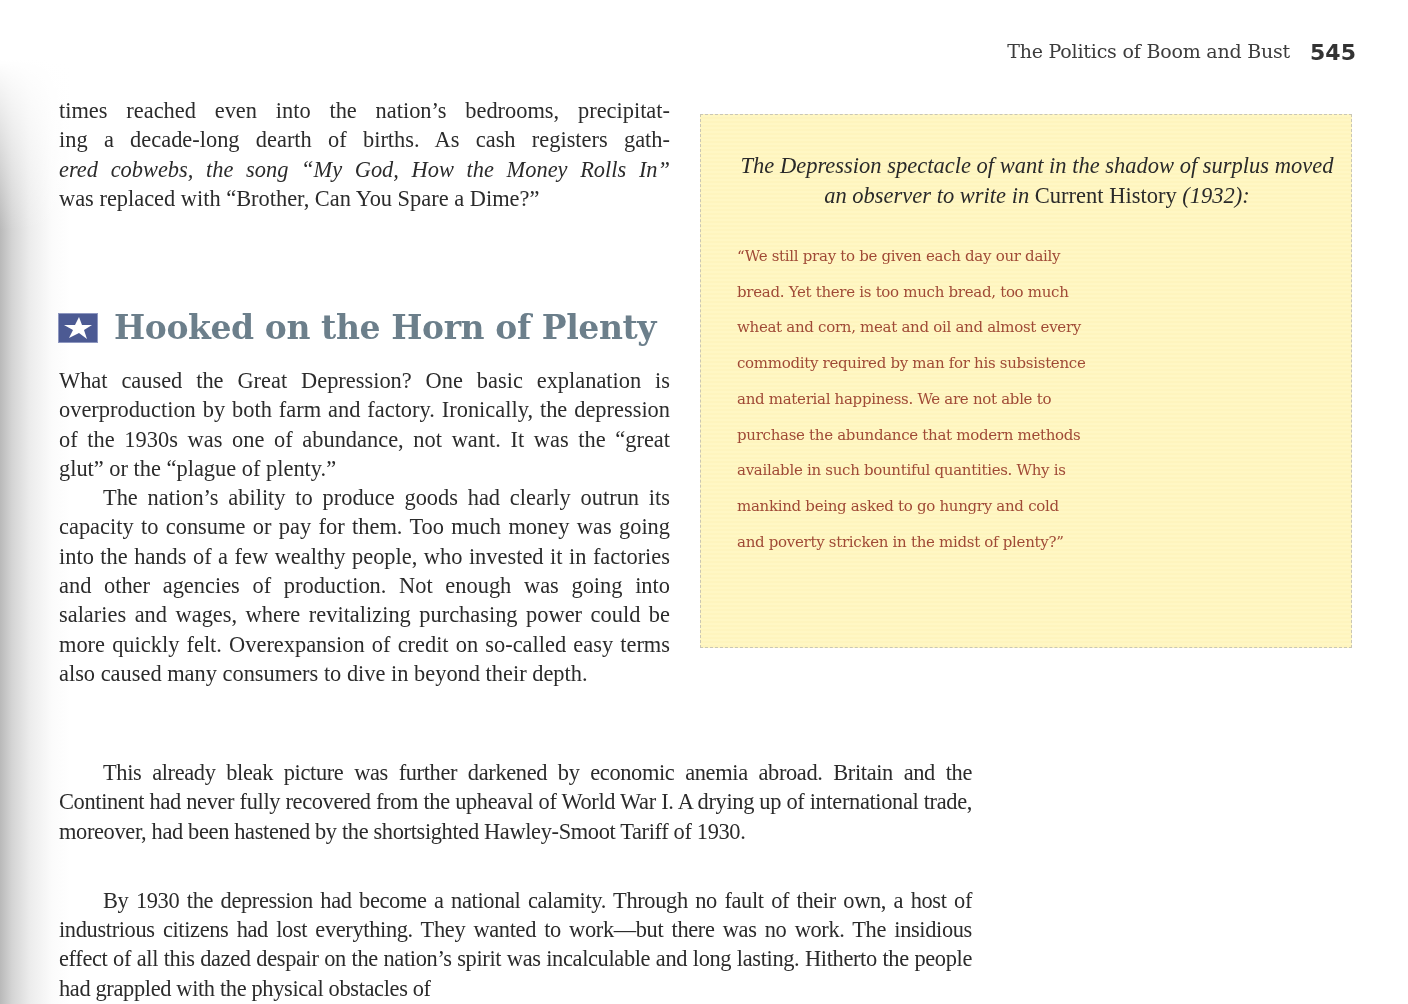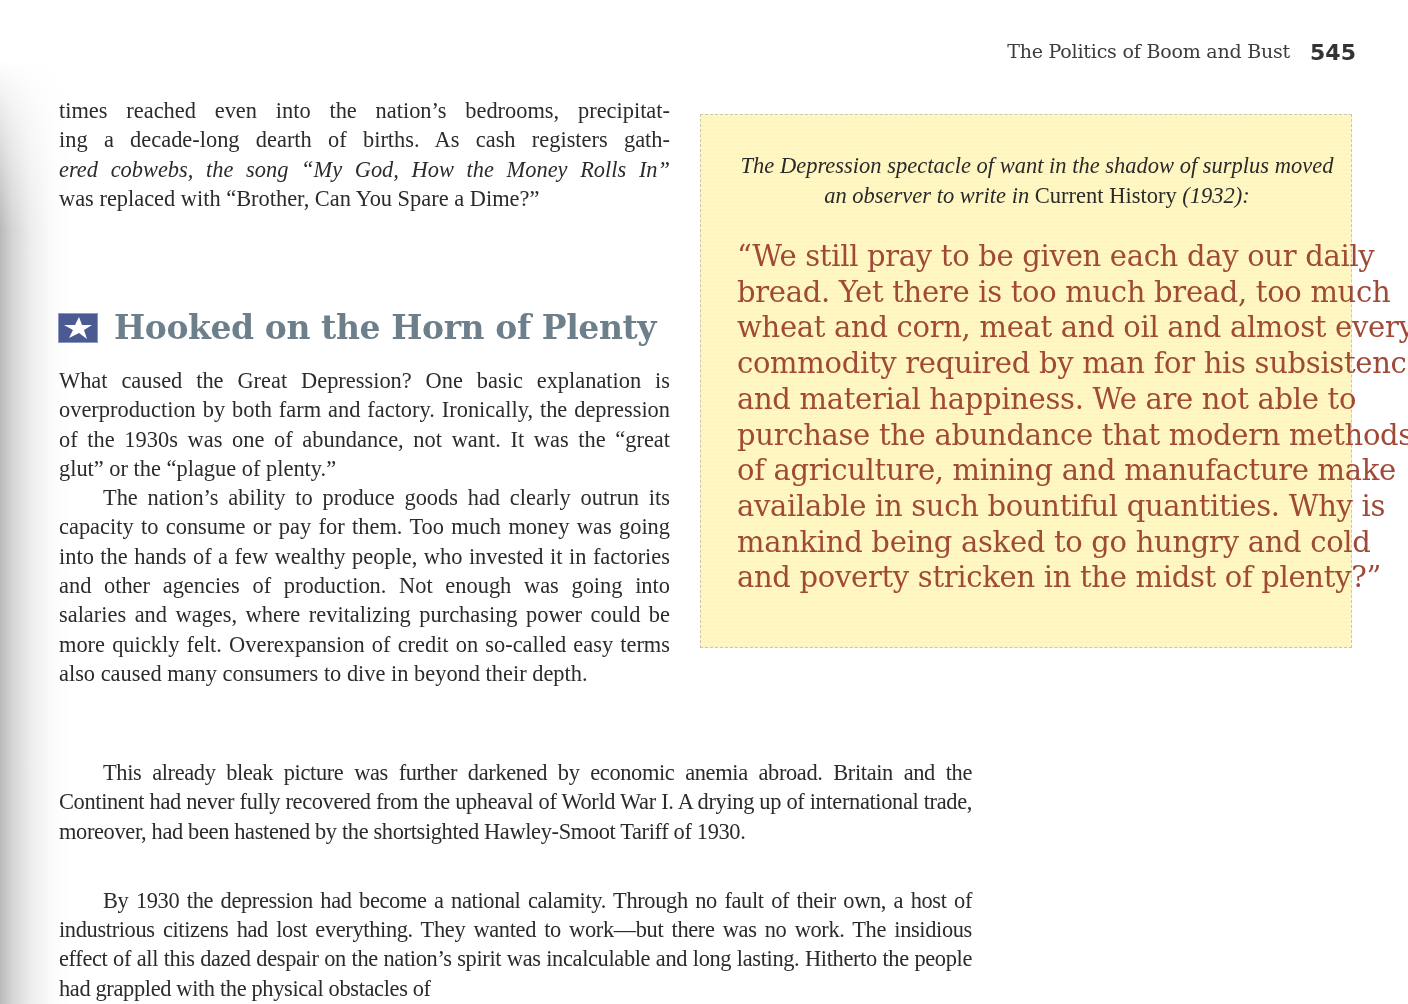--- a/index.html
+++ b/index.html
@@ -122,21 +122,21 @@
     margin: 0;
     text-align: center;
   }
   .quote-intro .it { font-style: italic; }
   .quote-text {
     position: absolute;
     left: 36px;
     top: 124px;
     width: 590px;
     font-family: "DejaVu Serif", "Liberation Serif", serif;
-    font-size: 29px;
+    font-size: 15px;
     line-height: 35.7px;
     color: #a04a36;
     letter-spacing: -0.3px;
     margin: 0;
   }
   .quote-text .qline { display: block; white-space: nowrap; }
 </style>
 </head>
 <body>
 
@@ -178,18 +178,17 @@
   <p class="quote-intro">
     <span class="it">The Depression spectacle of want in the shadow of surplus moved an observer to write in </span><span>Current History</span><span class="it"> (1932):</span>
   </p>
   <p class="quote-text">
     <span class="qline">“We still pray to be given each day our daily</span>
     <span class="qline">bread. Yet there is too much bread, too much</span>
     <span class="qline">wheat and corn, meat and oil and almost every</span>
     <span class="qline">commodity required by man for his subsistence</span>
     <span class="qline">and material happiness. We are not able to</span>
     <span class="qline">purchase the abundance that modern methods</span>
-    <span class="qline">of agriculture, mining and manufacture make</span>
     <span class="qline">available in such bountiful quantities. Why is</span>
     <span class="qline">mankind being asked to go hungry and cold</span>
     <span class="qline">and poverty stricken in the midst of plenty?”</span>
   </p>
 </aside>
 
 </body></html>

